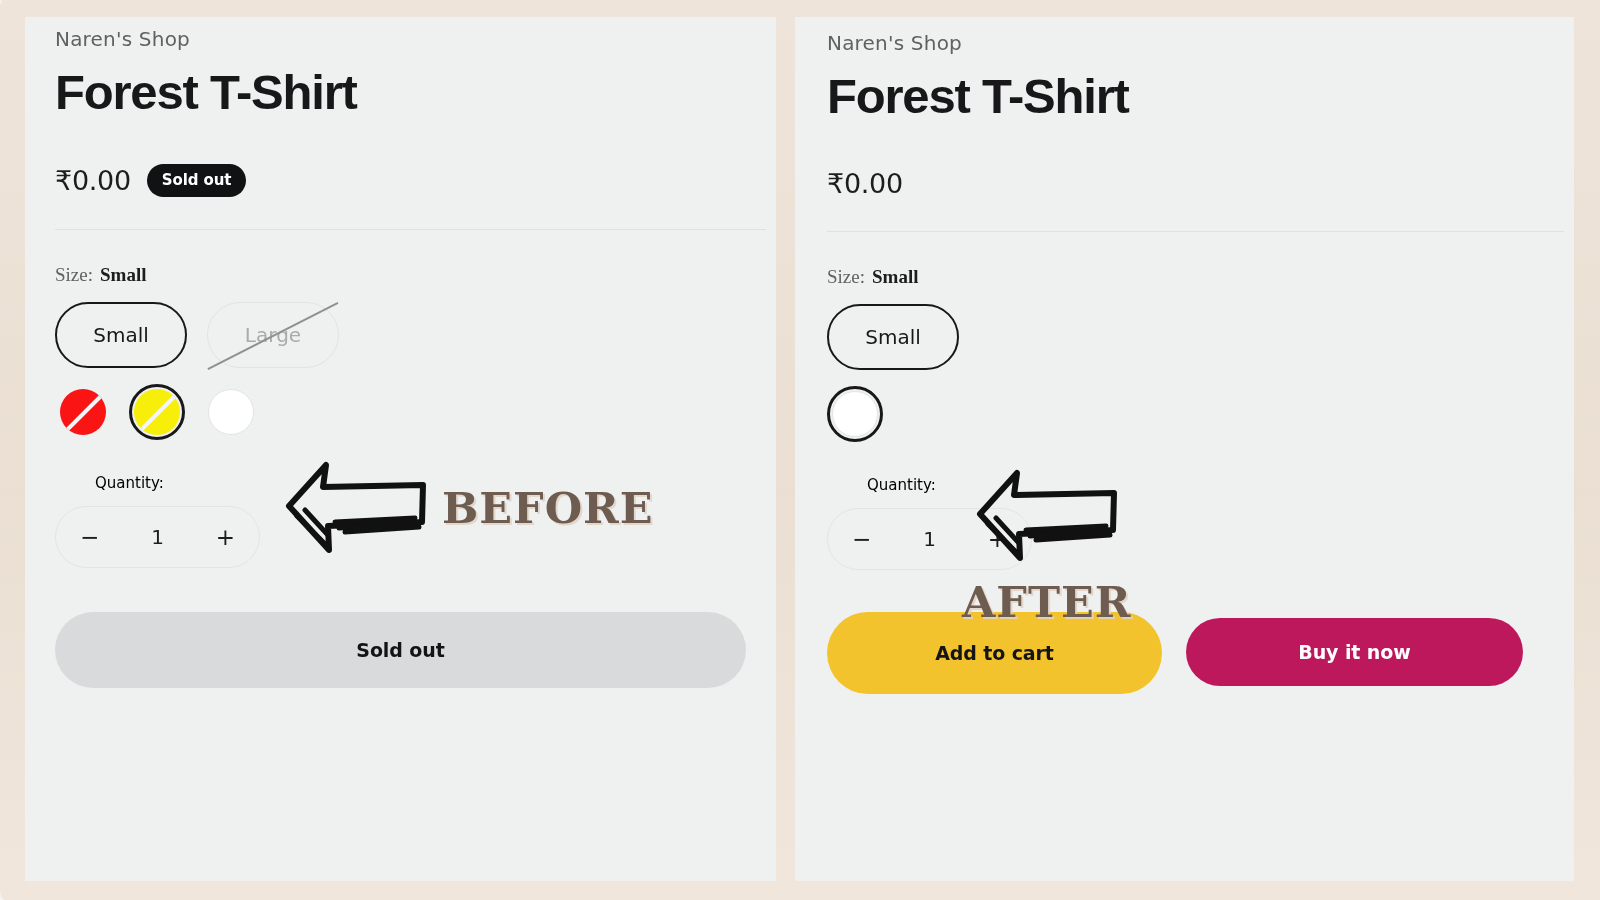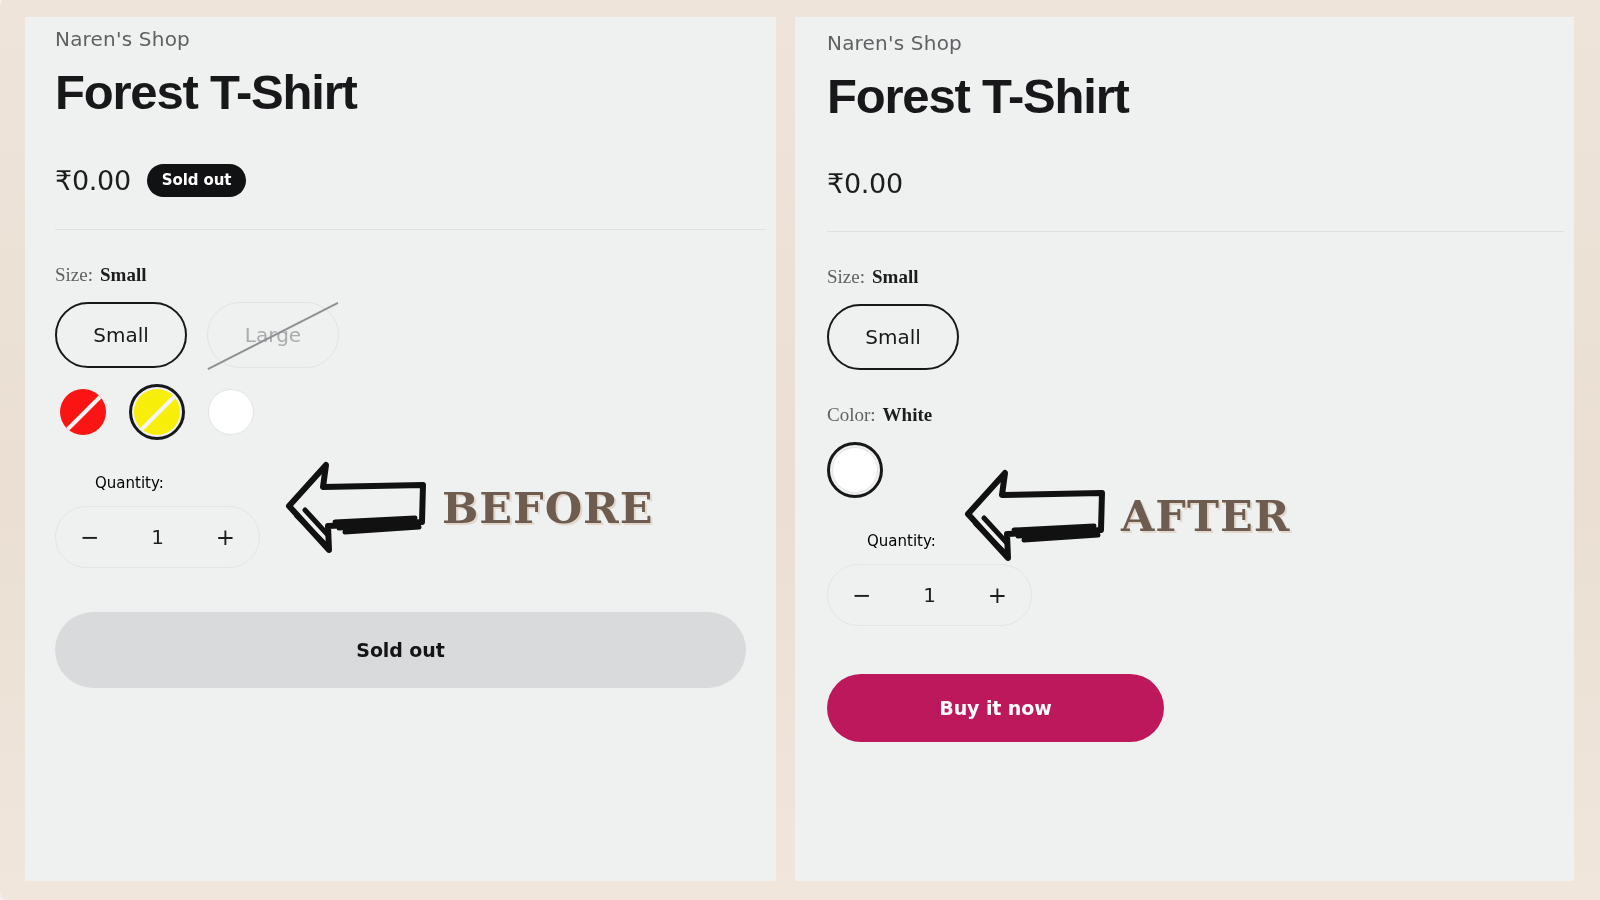--- a/index.html
+++ b/index.html
@@ -106,21 +106,21 @@
   #buy-now-button{width:337px;height:68px;background:#be185d;color:#ffffff;margin-top:6px;}
 
   
   .anno{position:absolute;z-index:5;display:flex;align-items:center;gap:14px;}
   .anno-text{
     font-family:"DejaVu Serif","Liberation Serif",serif;
     font-weight:700;color:#6e5c50;font-size:43px;letter-spacing:1px;
     text-shadow:2px 2px 0 rgba(225,210,198,.85);
   }
   #anno-before{left:283px;top:460px;}
-  #anno-after{left:962px;top:468px;}
+  #anno-after{left:962px;top:468px;flex-direction:column;}
 </style>
 </head>
 <body>
 
 <div class="backdrop"></div>
 
 <div class="panel" id="panel-before">
   <div class="pad-b">
     <div class="vendor">Naren's Shop</div>
     <h1 class="title">Forest T-Shirt</h1>
@@ -185,37 +185,35 @@
 
     <div class="opt-label">
       <span>Size:</span><b>Small</b>
     </div>
     <div class="pill-row">
       <div class="pill selected">
         <span>Small</span>
       </div>
     </div>
 
-    <div class="opt-label">
-      <span>Color:</span><b>White</b>
-    </div>
     <div class="swatch-row">
       <div class="swatch-wrap selected">
         <div class="swatch white-sw"></div>
       </div>
     </div>
 
     <div class="qty-label">Quantity:</div>
     <div class="stepper">
       <span>−</span>
       <span class="qval">1</span>
       <span>+</span>
     </div>
 
     <div class="cta-row">
+      <div class="btn" id="add-to-cart-button">Add to cart</div>
       <div class="btn" id="buy-now-button">Buy it now</div>
     </div>
   </div>
 </div>
 
 <div class="anno" id="anno-before">
   <svg width="145" height="95" viewBox="0 0 145 95">
     <path d="M43 5 L40 27 L140 25 L139 62 L45 66 L46 90 L6 46 Z" fill="none" stroke="#111" stroke-width="6" stroke-linejoin="round" stroke-linecap="round"></path>
     <path d="M14 56 L42 84 M22 50 L44 74 M52 62 L132 58 M56 68 L134 63 M62 72 L136 67" stroke="#111" stroke-width="5" stroke-linecap="round" fill="none"></path>
   </svg>

